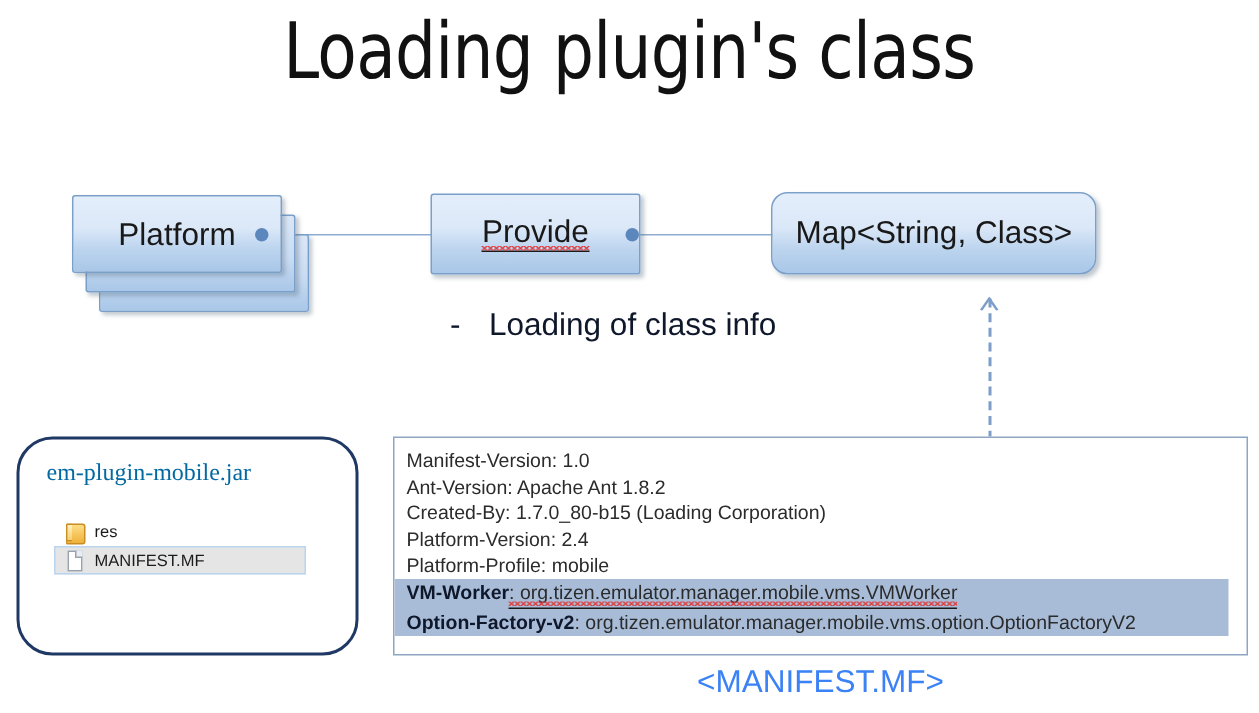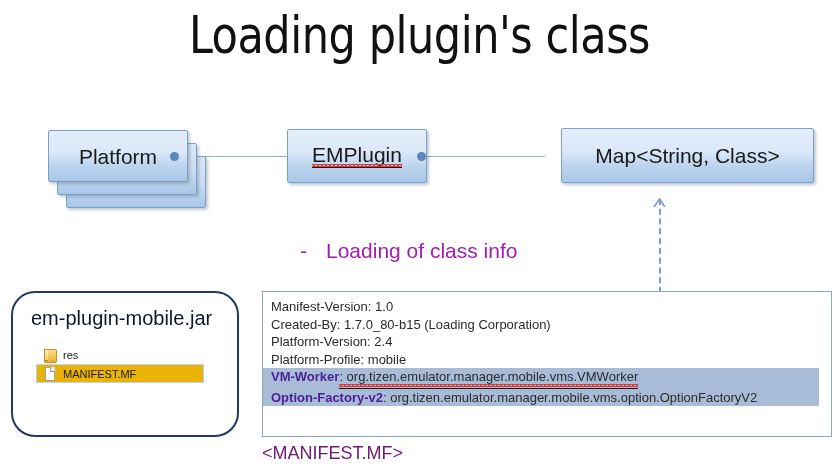--- a/index.html
+++ b/index.html
@@ -59,21 +59,21 @@
     background: linear-gradient(180deg, #dbe7f7 0%, #c9dcf3 55%, #a9c7e8 100%);
   }
 
   
   #platform-stack { position: absolute; left: 48px; top: 130px; width: 190px; height: 90px; }
   #platform-back2 { left: 18px;  top: 26px; width: 140px; height: 52px; }
   #platform-back1 { left: 9px;   top: 13px; width: 140px; height: 52px; }
   #platform-front { left: 0px;   top: 0px;  width: 140px; height: 52px; }
 
   #emplugin-box { left: 287px; top: 129px; width: 140px; height: 54px; }
-  #map-box      { left: 561px; top: 128px; width: 253px; height: 55px; }
+  #map-box      { left: 514px; top: 128px; width: 217px; height: 55px; border-radius: 11px; }
 
   
   .squiggle {
     position: relative;
     display: inline-block;
     padding-bottom: 2px;
   }
   .squiggle::after {
     content: "";
     position: absolute;
@@ -123,65 +123,65 @@
     width: 13px;
     height: 9px;
   }
 
   
   #bullets {
     position: absolute;
     left: 300px;
     top: 201px;
     font-size: 21px;
-    color: #a21caf;
+    color: #0f172a;
     line-height: 31px;
     white-space: nowrap;
-    margin-top: 34px;
   }
   .bullet-row { display: block; }
   .bullet-dash { display: inline-block; width: 26px; }
 
   
   #jar-panel {
     position: absolute;
     left: 11px;
     top: 291px;
     width: 228px;
     height: 146px;
     box-sizing: border-box;
     border: 2px solid #1f3864;
     border-radius: 24px;
     background: #ffffff;
   }
   #jar-title {
     position: absolute;
     left: 18px;
     top: 14px;
-    font-size: 20px;
-    color: #0f172a;
-    white-space: nowrap;
+    font-size: 16px;
+    color: #0369a1;
+    white-space: nowrap;
+    font-family: Liberation Serif, serif;
   }
   #jar-tree {
     position: absolute;
     left: 23px;
     top: 52px;
     width: 168px;
   }
   .tree-row {
     display: flex;
     align-items: center;
     height: 19px;
     padding-left: 5px;
     font-size: 11px;
     color: #1b1b1b;
     box-sizing: border-box;
   }
   .tree-row.selected {
-    background: #eab308;
+    background: #e5e5e5;
     border: 1px solid #b9d5f0;
     padding-left: 4px;
   }
   .tree-icon { width: 18px; height: 16px; margin-right: 4px; position: relative; flex: 0 0 18px; }
 
   
   .ic-folder::before {
     content: "";
     position: absolute;
     left: 3px; top: 2px;
@@ -238,32 +238,33 @@
     overflow: hidden;
   }
   .mf-line {
     font-size: 13px;
     line-height: 17.5px;
     color: #262626;
     padding-left: 8px;
     white-space: nowrap;
   }
   .mf-line.hl { background: #a8bcd8; }
-  .mf-key { font-weight: bold; color: #4c1d95; }
+  .mf-key { font-weight: bold; color: #0f172a; }
   .mf-val { color: #2b2b2b; }
   .mf-val.squiggle::after { bottom: 1px; }
 
   
   #caption {
     position: absolute;
     left: 262px;
     top: 443px;
     width: 570px;
-    font-size: 18px;
-    color: #701a75;
+    text-align: center;
+    font-size: 21px;
+    color: #3b82f6;
     white-space: nowrap;
   }
 </style>
 </head>
 <body>
 
 <div id="slide">
 
   <div id="slide-title">Loading plugin's class</div>
 
@@ -272,21 +273,21 @@
 
   <div id="platform-stack">
     <div class="bluebox ghost shadow" id="platform-back2"></div>
     <div class="bluebox ghost shadow" id="platform-back1"></div>
     <div class="bluebox shadow" id="platform-front">
       <span>Platform</span>
     </div>
   </div>
 
   <div class="bluebox shadow" id="emplugin-box">
-    <span class="squiggle underline-solid">EMPlugin</span>
+    <span class="squiggle underline-solid">Provide</span>
   </div>
 
   <div class="bluebox shadow" id="map-box">
     <span>Map&lt;String, Class&gt;</span>
   </div>
 
   <div class="cdot" id="dot-platform"></div>
   <div class="cdot" id="dot-emplugin"></div>
 
   <div id="dep-arrow"></div>
@@ -312,20 +313,23 @@
         <span>MANIFEST.MF</span>
       </div>
     </div>
   </div>
 
   <div id="manifest-panel">
     <div class="mf-line">
       <span class="mf-val">Manifest-Version:</span><span class="mf-val"> 1.0</span>
     </div>
     <div class="mf-line">
+      <span class="mf-val">Ant-Version:</span><span class="mf-val"> Apache Ant 1.8.2</span>
+    </div>
+    <div class="mf-line">
       <span class="mf-val">Created-By:</span><span class="mf-val"> 1.7.0_80-b15 (Loading Corporation)</span>
     </div>
     <div class="mf-line">
       <span class="mf-val">Platform-Version:</span><span class="mf-val"> 2.4</span>
     </div>
     <div class="mf-line">
       <span class="mf-val">Platform-Profile:</span><span class="mf-val"> mobile</span>
     </div>
     <div class="mf-line hl">
       <span class="mf-key">VM-Worker</span><span class="mf-val squiggle underline-solid">: org.tizen.emulator.manager.mobile.vms.VMWorker</span>

